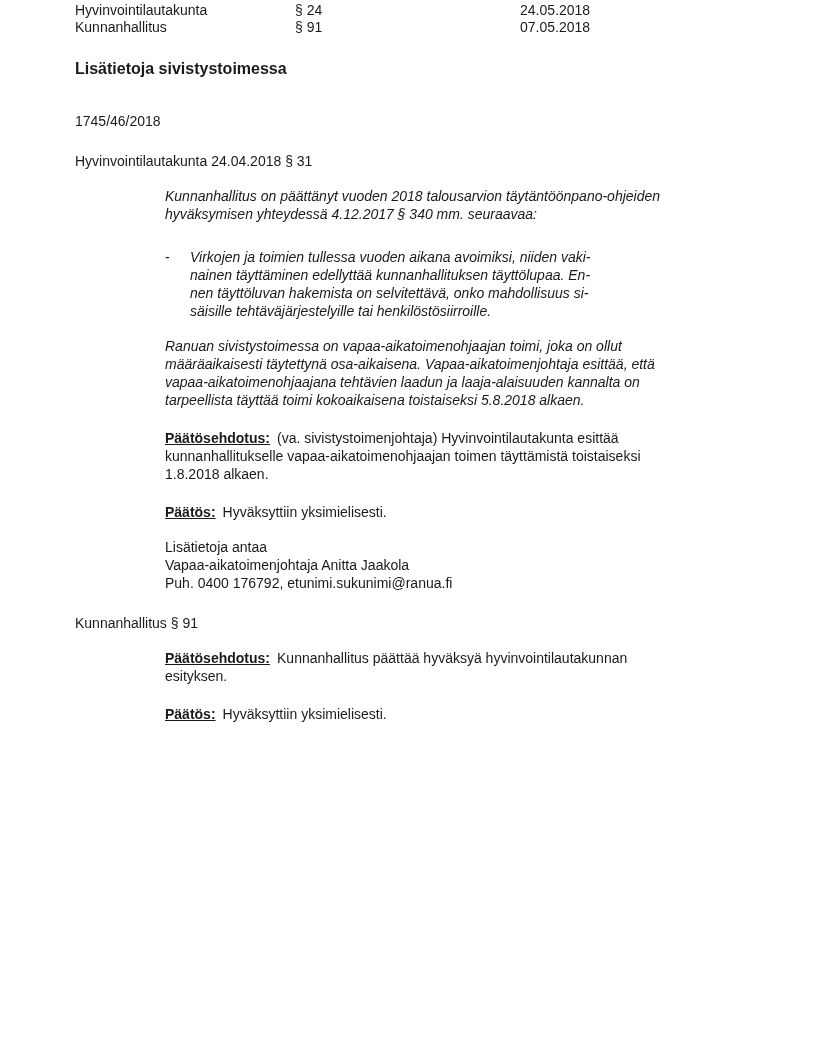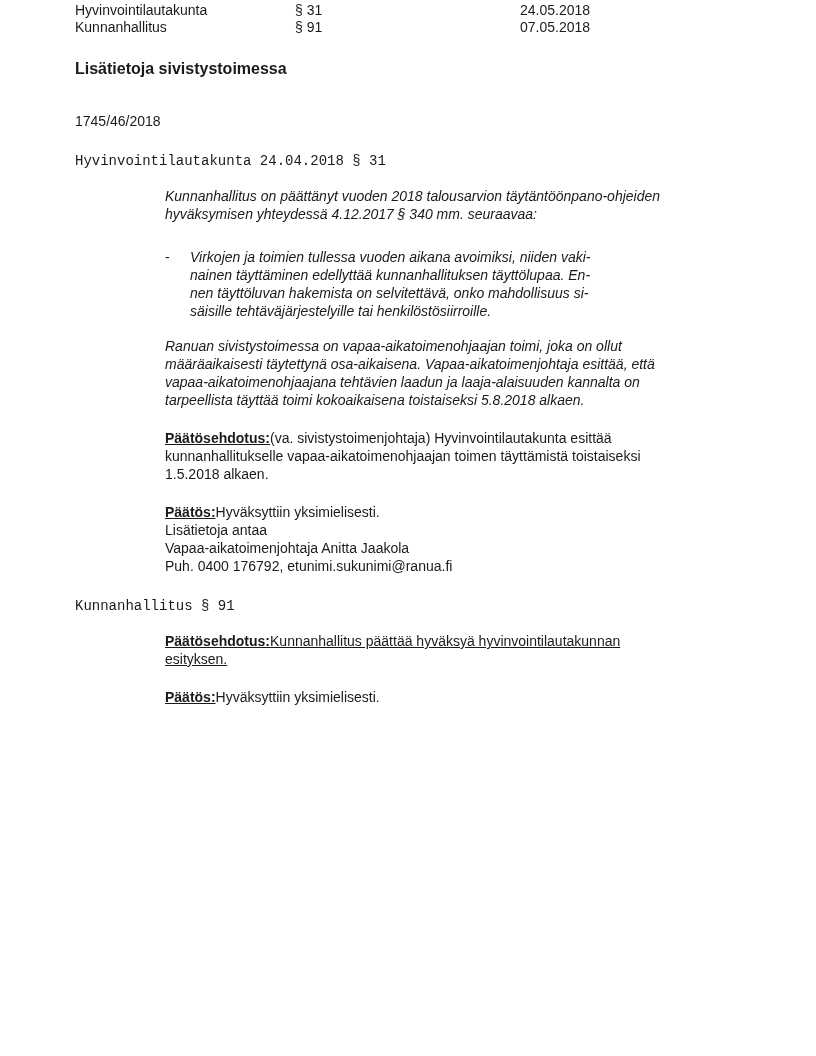--- a/index.html
+++ b/index.html
@@ -24,48 +24,49 @@
     line-height: 17px;
   }
   
   .doc-title {
     margin-top: 23px;
     font-size: 16px;
     font-weight: bold;
     line-height: 20px;
   }
   .case-number { margin-top: 33px; }
-  .section-heading { margin-top: 22px; font-family: Liberation Mono, monospace; }
+  .section-heading { margin-top: 22px; }
   
   .body-block { margin-left: 90px; }
   .para { white-space: pre-line; margin-top: 17px; font-style: italic; }
   .bullet-item {
     display: flex;
     margin-top: 25px;
   }
   .bullet-marker { width: 25px; flex: 0 0 25px; }
   .bullet-text { white-space: pre-line; font-style: italic; }
   .label {
     font-weight: bold;
     text-decoration: underline;
+    margin-right: 7px;
     text-align: right;
   }
   .mixed { white-space: pre-line; margin-top: 20px; }
-  .contact-block { white-space: pre-line; }
+  .contact-block { margin-top: 17px; white-space: pre-line; }
   .section2-heading { margin-top: 22px; }
 </style>
 </head>
 <body>
 
 <div class="page">
 
   <div class="doc-header">
     <div class="hdr-row">
       <span>Hyvinvointilautakunta</span>
-      <span>§ 31</span>
+      <span>§ 24</span>
       <span>24.05.2018</span>
     </div>
     <div class="hdr-row">
       <span>Kunnanhallitus</span>
       <span>§ 91</span>
       <span>07.05.2018</span>
     </div>
   </div>
 
   <h1 class="doc-title">Lisätietoja sivistystoimessa</h1>
@@ -87,34 +88,34 @@
 säisille tehtäväjärjestelyille tai henkilöstösiirroille.</span>
     </div>
 
     <p class="para">Ranuan sivistystoimessa on vapaa-aikatoimenohjaajan toimi, joka on ollut
 määräaikaisesti täytettynä osa-aikaisena. Vapaa-aikatoimenjohtaja esittää, että
 vapaa-aikatoimenohjaajana tehtävien laadun ja laaja-alaisuuden kannalta on
 tarpeellista täyttää toimi kokoaikaisena toistaiseksi 5.8.2018 alkaen.</p>
 
     <p class="mixed"><span class="label">Päätösehdotus:</span><span>(va. sivistystoimenjohtaja) Hyvinvointilautakunta esittää
 kunnanhallitukselle vapaa-aikatoimenohjaajan toimen täyttämistä toistaiseksi
-1.5.2018 alkaen.</span></p>
+1.8.2018 alkaen.</span></p>
 
     <p class="mixed"><span class="label">Päätös:</span><span>Hyväksyttiin yksimielisesti.</span></p>
 
     <p class="contact-block">Lisätietoja antaa
 Vapaa-aikatoimenjohtaja Anitta Jaakola
 Puh. 0400 176792, etunimi.sukunimi@ranua.fi</p>
 
   </div>
 
   <div class="section-heading section2-heading">Kunnanhallitus § 91</div>
 
   <div class="body-block">
 
-    <p class="mixed" style="margin-top:17px;text-decoration:underline;"><span class="label">Päätösehdotus:</span><span>Kunnanhallitus päättää hyväksyä hyvinvointilautakunnan
+    <p class="mixed" style="margin-top:17px;"><span class="label">Päätösehdotus:</span><span>Kunnanhallitus päättää hyväksyä hyvinvointilautakunnan
 esityksen.</span></p>
 
     <p class="mixed"><span class="label">Päätös:</span><span>Hyväksyttiin yksimielisesti.</span></p>
 
   </div>
 
 </div>
 
 </body></html>

